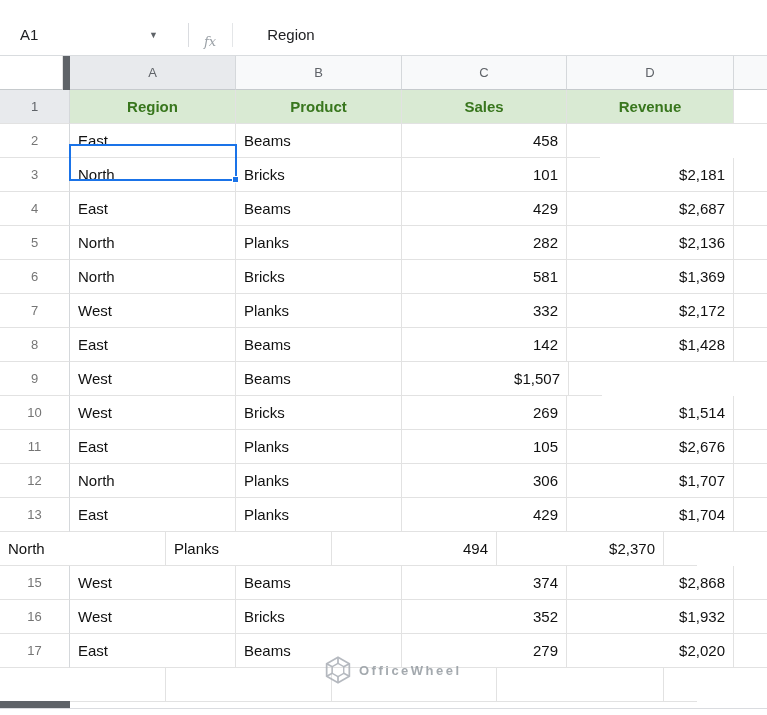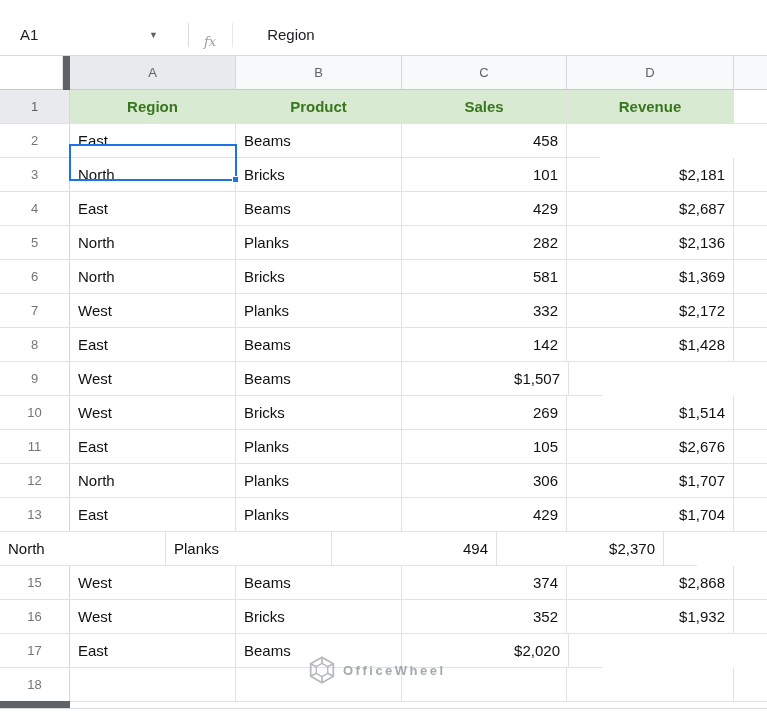--- a/index.html
+++ b/index.html
@@ -75,21 +75,21 @@
     position:absolute; right:-4px; bottom:-4px; width:7px; height:7px;
     background:#1a73e8; border:1px solid #fff; pointer-events:auto; cursor:crosshair;
   }
 
   
   .dark-bar { position:absolute; left:0; top:701px; width:70px; height:7px; background:#5f6368; }
   .bottom-line { position:absolute; left:0; top:708px; width:767px; height:1px; background:#dadce0; }
 
   
   .watermark {
-    position:absolute; left:306px; top:654px; z-index:8;
+    position:absolute; left:322px; top:654px; z-index:8;
     display:flex; align-items:center; gap:5px; pointer-events:none; opacity:0.9;
   }
   .wm-text {
     font-size:13px; letter-spacing:2.5px; color:#9aa0a6; font-weight:600;
   }
 </style>
 </head>
 <body>
 
 <div class="app">
@@ -239,25 +239,25 @@
           <div class="cell c1">West</div>
           <div class="cell c2">Bricks</div>
           <div class="cell c3 num">352</div>
           <div class="cell c4 num">$1,932</div>
           <div class="cell cpad"></div>
         </div>
         <div class="row">
           <div class="rn c0">17</div>
           <div class="cell c1">East</div>
           <div class="cell c2">Beams</div>
+          <div class="cell c3 num">279</div>
           <div class="cell c4 num">$2,020</div>
           <div class="cell cpad"></div>
         </div>
         <div class="row">
-          <div class="rn c0">18</div>
           <div class="cell c1"></div>
           <div class="cell c2"></div>
           <div class="cell c3 num"></div>
           <div class="cell c4 num"></div>
           <div class="cell cpad"></div>
         </div>
       </div>
 
     <div class="selection">
       <div class="fill-handle"></div>

